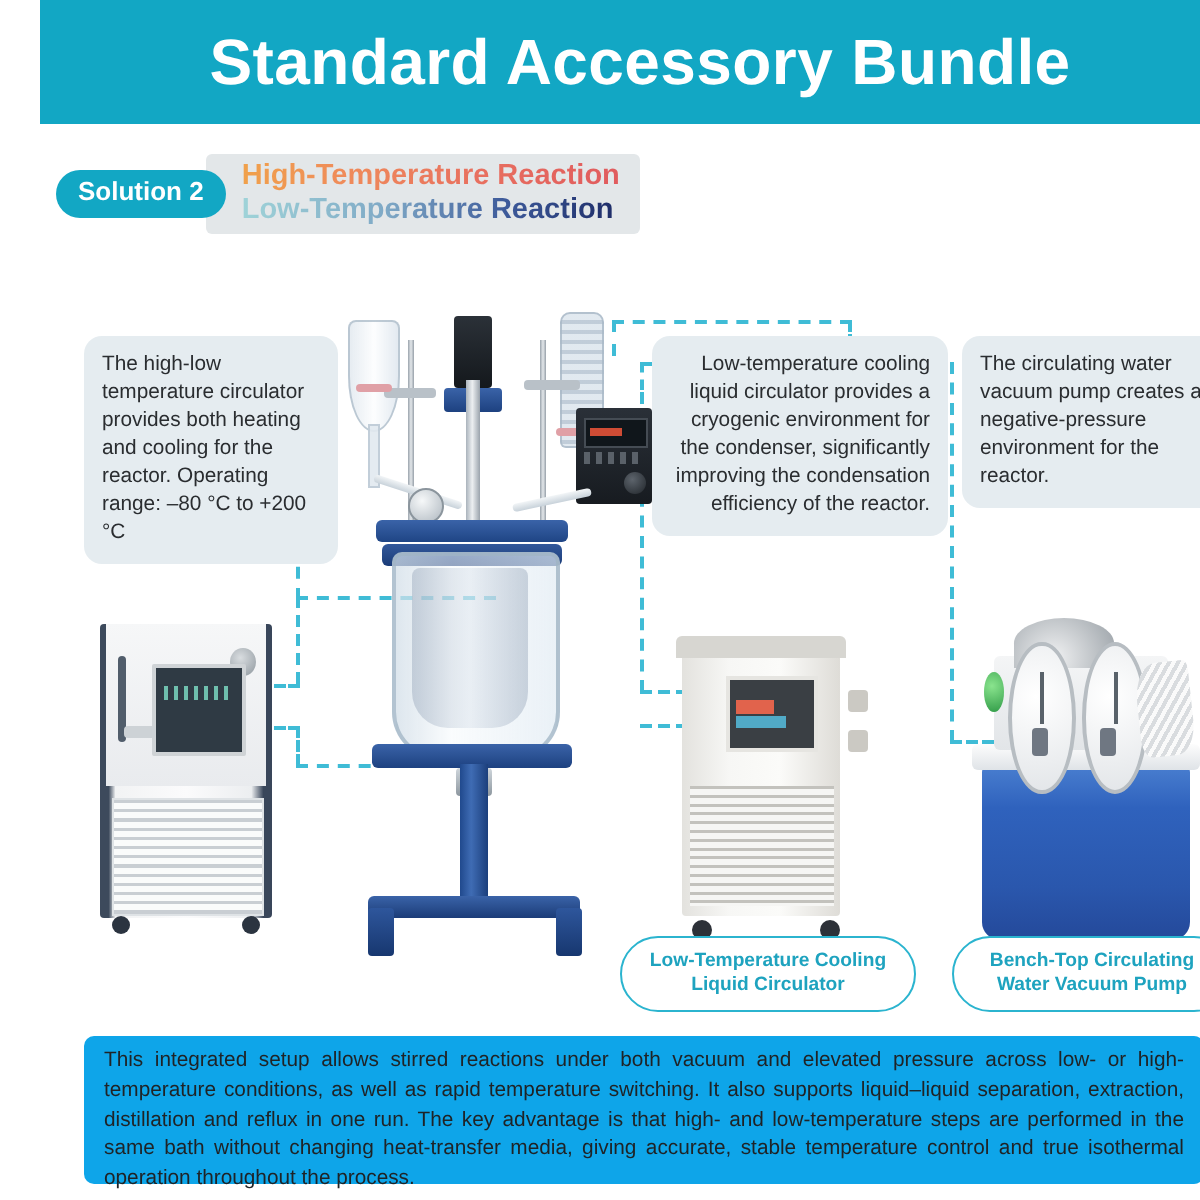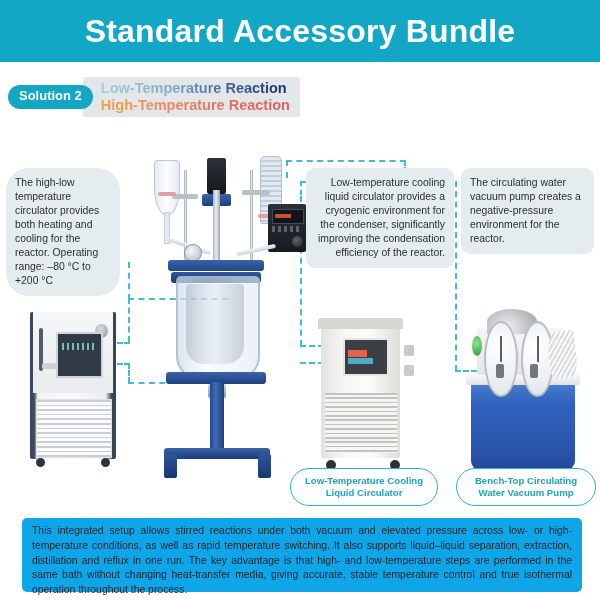--- a/index.html
+++ b/index.html
@@ -1,21 +1,21 @@
 <!DOCTYPE html>
 <html><head>
 <meta charset="utf-8">
 <style>
   html,body{margin:0;padding:0;}
   body{
     width:600px;height:600px;overflow:hidden;background:#ffffff;
     font-family:"Liberation Sans","DejaVu Sans",sans-serif;
     position:relative;
   }
-  .page{position:absolute;inset:0;}
+  .page{position:absolute;inset:0;margin-left:20px;}
 
   
   .header{
     position:absolute;left:0;top:0;width:600px;height:62px;
     background:#12a7c4;display:flex;align-items:center;justify-content:center;
   }
   .header-title{
     color:#ffffff;font-size:32px;font-weight:bold;letter-spacing:.2px;
     text-align:center;line-height:1;
   }
@@ -40,21 +40,21 @@
     background:linear-gradient(90deg,#9fd3d8 0%,#7fa9c6 38%,#3d5a9a 70%,#1d2b66 100%);
     -webkit-background-clip:text;background-clip:text;color:transparent;
   }
 
   
   .callout{
     position:absolute;background:#e5ecf0;border-radius:9px;
     color:#2a2d30;font-size:10.4px;line-height:1.35;padding:8px 9px;
     box-sizing:border-box;
   }
-  #callout-left  {left:6px;  top:168px; width:114px;border-radius:23px;}
+  #callout-left  {left:22px;  top:168px; width:127px;}
   #callout-mid   {left:306px;top:168px; width:148px;text-align:right;}
   #callout-right {left:461px;top:168px; width:133px;}
 
   
   .dash-h{position:absolute;border-top:2px dashed #3fbcd6;height:0;}
   .dash-v{position:absolute;border-left:2px dashed #3fbcd6;width:0;}
 
   
   .pill{
     position:absolute;border:1.6px solid #2bb4cf;border-radius:22px;
@@ -166,22 +166,22 @@
 
 <div class="page">
 
   <div class="header">
     <div class="header-title">Standard Accessory Bundle</div>
   </div>
 
   <div class="solution-row">
     <div class="solution-badge">Solution 2</div>
     <div class="reaction-panel">
+      <div class="reaction-line rl-hot">High-Temperature Reaction</div>
       <div class="reaction-line rl-cold">Low-Temperature Reaction</div>
-      <div class="reaction-line rl-hot">High-Temperature Reaction</div>
     </div>
   </div>
 
   <div class="dash-h" style="left:286px;top:160px;width:120px;"></div>
   <div class="dash-v" style="left:404px;top:160px;height:20px;"></div>
   <div class="dash-v" style="left:286px;top:160px;height:18px;"></div>
 
   <div class="dash-h" style="left:300px;top:181px;width:112px;"></div>
   <div class="dash-v" style="left:300px;top:181px;height:14px;"></div>
 

